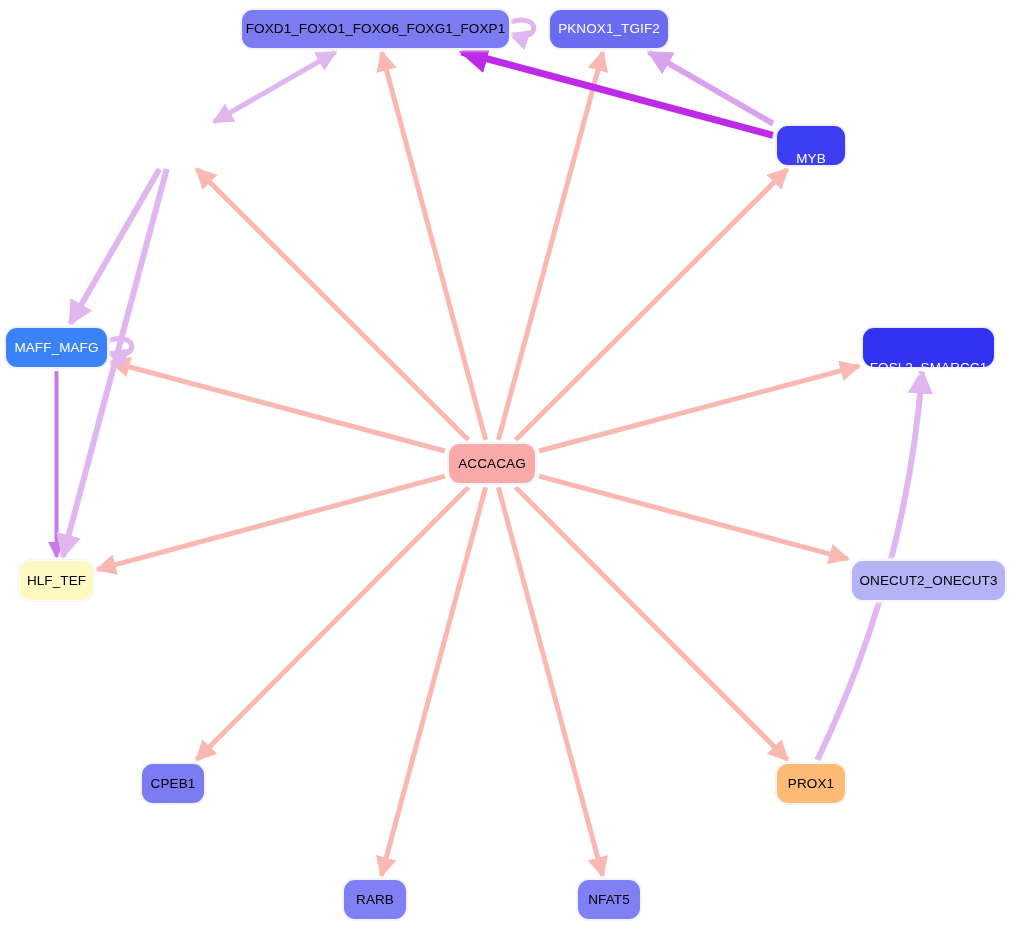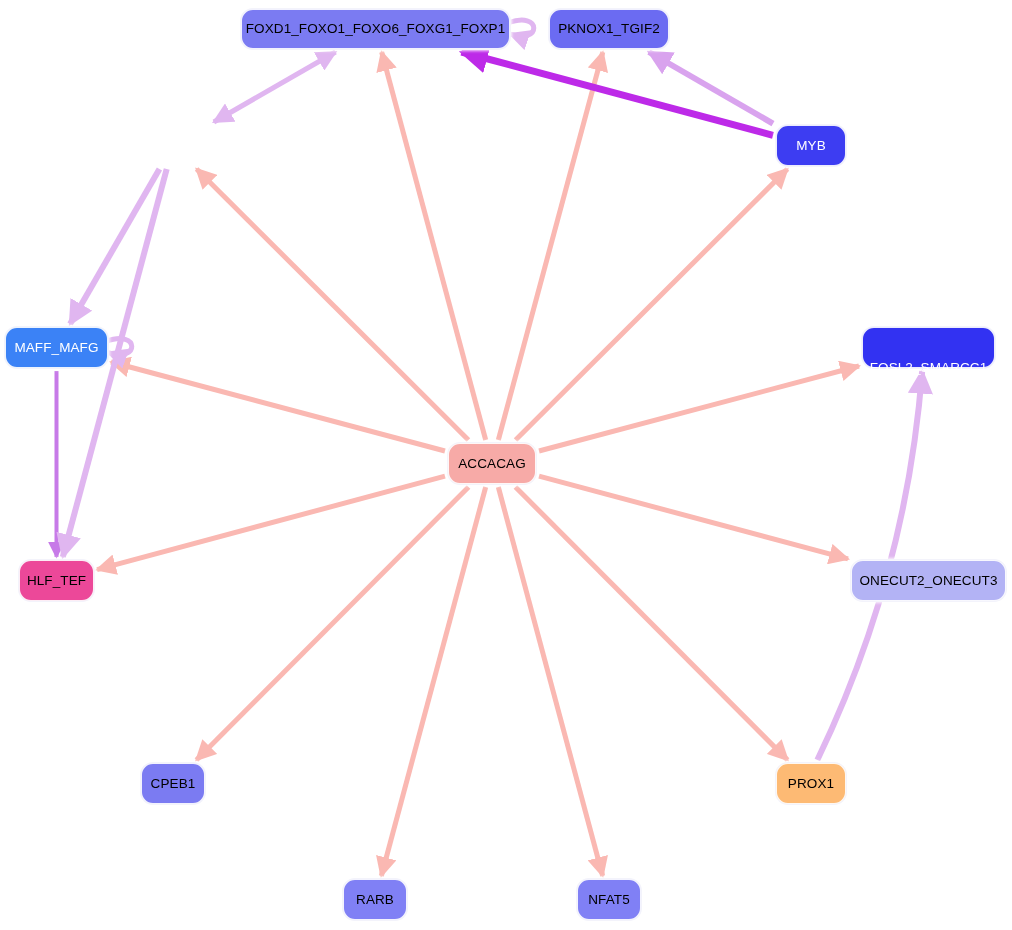--- a/index.html
+++ b/index.html
@@ -138,35 +138,35 @@
       <g>
         <path d="M817.3331422018349,760 Q906.440960154894,575.3880454545872 922.1668577981651,371" fill="none" stroke="#e0b6f0" stroke-width="6" stroke-linecap="butt" marker-end="url(#mk3)"></path>
       </g>
     </svg>
 
   <div id="node-layer">
       <div class="node" style="left: 241px; top: 9px; width: 269px; height: 40px; background: rgb(123, 123, 242);">
         <span class="node-label" style="color: rgb(0, 0, 0);">FOXD1_FOXO1_FOXO6_FOXG1_FOXP1</span>
       </div>
       <div class="node" style="left: 549px; top: 9px; width: 120px; height: 40px; background: rgb(107, 107, 242);">
-        <span class="node-label" style="color: #000000;">PKNOX1_TGIF2</span>
+        <span class="node-label" style="color: #ffffff;">PKNOX1_TGIF2</span>
       </div>
-      <div class="node" style="left: 776px; top: 125px; width: 70px; height: 41px; background: rgb(61, 61, 242);">
+      <div class="node" style="left: 776px; top: 125px; width: 70px; height: 41px; background: rgb(61, 61, 242); align-items: flex-end;">
         <span class="node-label" style="color: rgb(255, 255, 255);">MYB</span>
       </div>
       <div class="node" style="left: 5px; top: 327px; width: 103px; height: 41px; background: #3b82f6;">
         <span class="node-label" style="color: rgb(255, 255, 255);">MAFF_MAFG</span>
       </div>
       <div class="node" style="left: 862px; top: 327px; width: 133px; height: 41px; background: rgb(50, 50, 242);">
         <span class="node-label" style="color: rgb(255, 255, 255); margin-top: 40px;">FOSL2_SMARCC1</span>
       </div>
       <div class="node" style="left: 448px; top: 443px; width: 88px; height: 41px; background: rgb(247, 170, 167);">
         <span class="node-label" style="color: rgb(0, 0, 0);">ACCACAG</span>
       </div>
-      <div class="node" style="left: 19px; top: 560px; width: 75px; height: 41px; background: #ec4899;">
+      <div class="node" style="left: 19px; top: 560px; width: 75px; height: 41px; background: #fef9c3;">
         <span class="node-label" style="color: rgb(0, 0, 0);">HLF_TEF</span>
       </div>
       <div class="node" style="left: 851px; top: 560px; width: 155px; height: 41px; background: rgb(179, 179, 245);">
         <span class="node-label" style="color: rgb(0, 0, 0); text-align: center;">ONECUT2_ONECUT3</span>
       </div>
       <div class="node" style="left: 141px; top: 763px; width: 64px; height: 41px; background: rgb(123, 123, 242);">
         <span class="node-label" style="color: rgb(0, 0, 0);">CPEB1</span>
       </div>
       <div class="node" style="left: 776px; top: 763px; width: 70px; height: 41px; background: #fdba74;">
         <span class="node-label" style="color: rgb(0, 0, 0);">PROX1</span>

